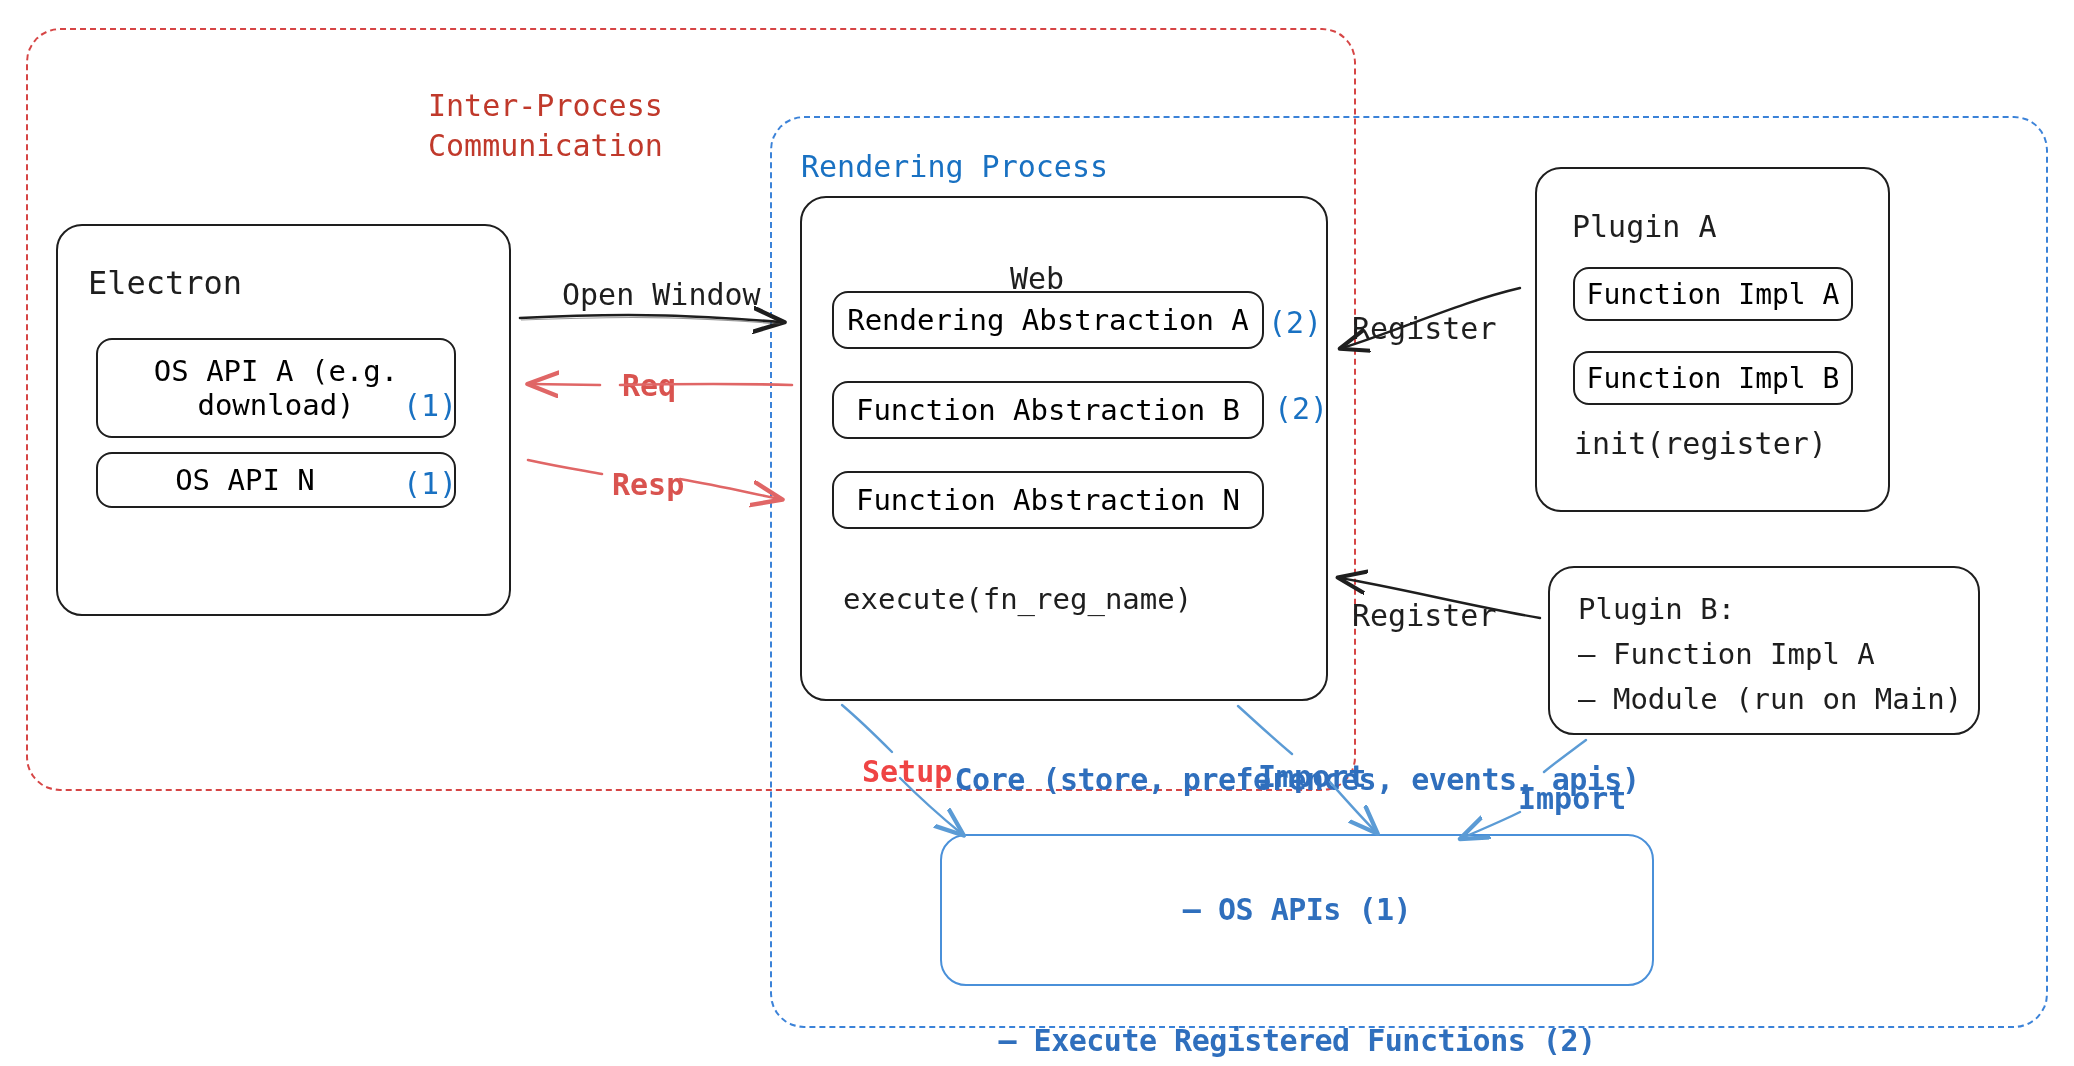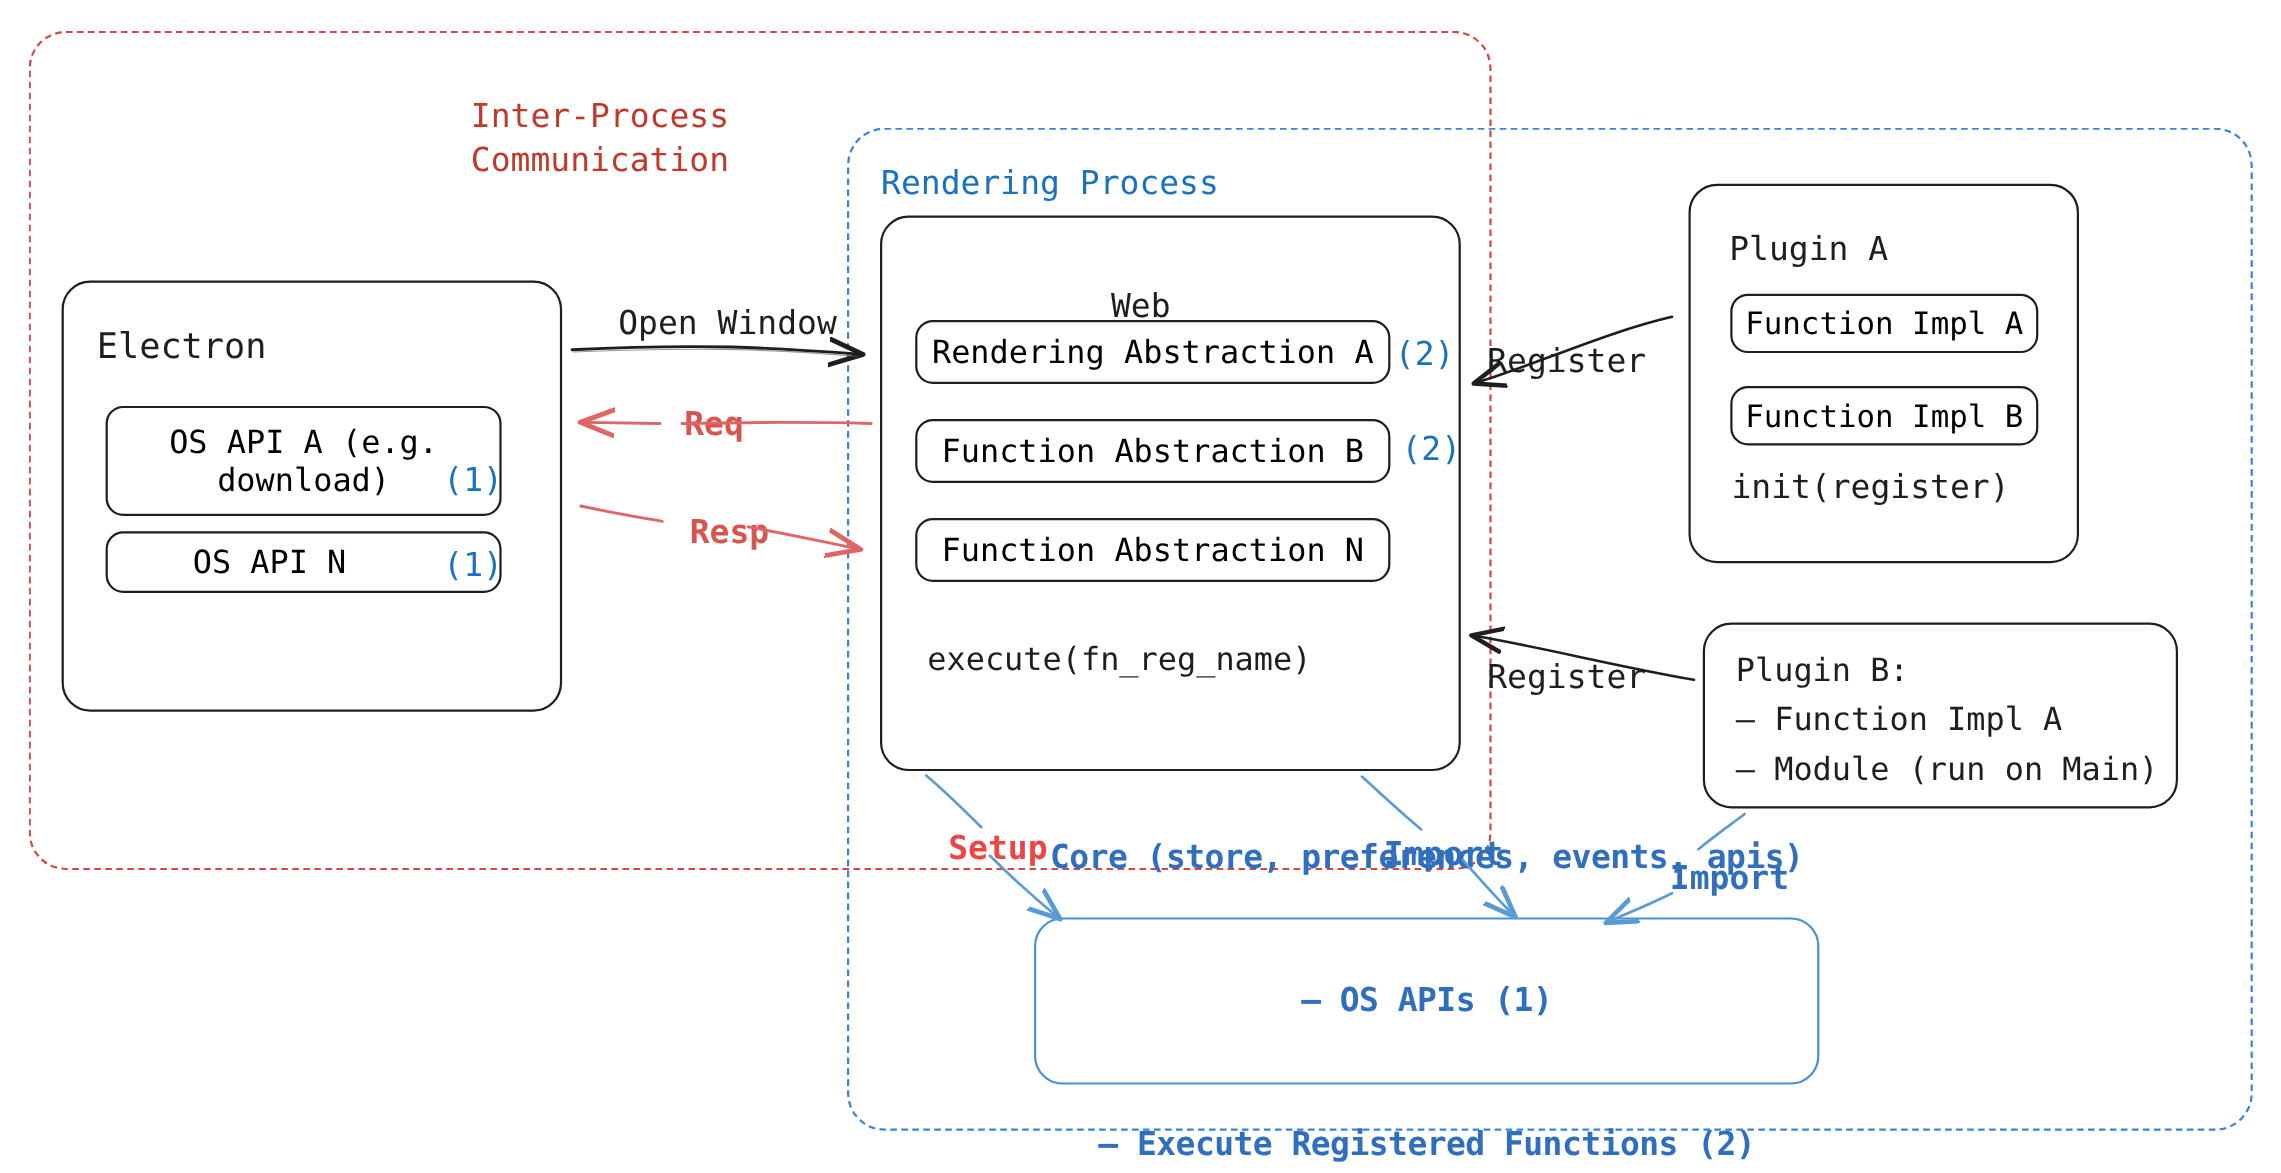--- a/index.html
+++ b/index.html
@@ -42,21 +42,21 @@
 
   <div class="dash-red" style="left:26px;top:28px;width:1330px;height:763px;"></div>
 
   <div class="dash-blue" style="left:770px;top:116px;width:1278px;height:912px;"></div>
 
   <div class="lbl mono red t30" style="left:428px;top:86px;text-align:left;">Inter-Process
 Communication</div>
 
   <div class="lbl mono blue t30" style="left:801px;top:147px;">Rendering Process</div>
 
-  <div class="box" style="left:56px;top:255px;width:455px;height:392px;padding-left:28px;">
+  <div class="box" style="left:56px;top:224px;width:455px;height:392px;padding-left:28px;">
     <div class="lbl mono t32" style="left:30px;top:36px;">Electron</div>
 
     <div class="inner" style="left:38px;top:112px;width:360px;height:100px;">
       <span class="mono t29" style="white-space:pre;text-align:center;">OS API A (e.g.
 download)</span>
     </div>
     <div class="num" style="left:345px;top:162px;">(1)</div>
 
     <div class="inner" style="left:38px;top:226px;width:360px;height:56px;">
       <span class="mono t29" style="margin-right:62px;">OS API N</span>
@@ -109,21 +109,21 @@
       <div>Core (store, preferences, events, apis)</div>
       <div>– OS APIs (1)</div>
       <div>– Execute Registered Functions (2)</div>
     </div>
   </div>
 
   <div class="lbl mono t30" style="left:562px;top:275px;">Open Window</div>
 
   <div class="lbl mono t30" style="left:622px;top:366px;color:#d9534f;font-weight:bold;">Req</div>
 
-  <div class="lbl mono t30" style="left:612px;top:465px;color:#d9534f;font-weight:bold;margin-left:15px;">Resp</div>
+  <div class="lbl mono t30" style="left:612px;top:465px;color:#d9534f;font-weight:bold;">Resp</div>
 
   <div class="lbl mono t30" style="left:1352px;top:309px;">Register</div>
 
   <div class="lbl mono t30" style="left:1352px;top:596px;">Register</div>
 
   <div class="lbl mono t30 blue2" style="left:862px;top:752px;font-weight:bold;color:#ef4444;">Setup</div>
 
   <div class="lbl mono t30 blue2" style="left:1258px;top:757px;font-weight:bold;color:#2f6fbd;">Import</div>
 
   <div class="lbl mono t30 blue2" style="left:1518px;top:779px;font-weight:bold;color:#2f6fbd;">Import</div>

